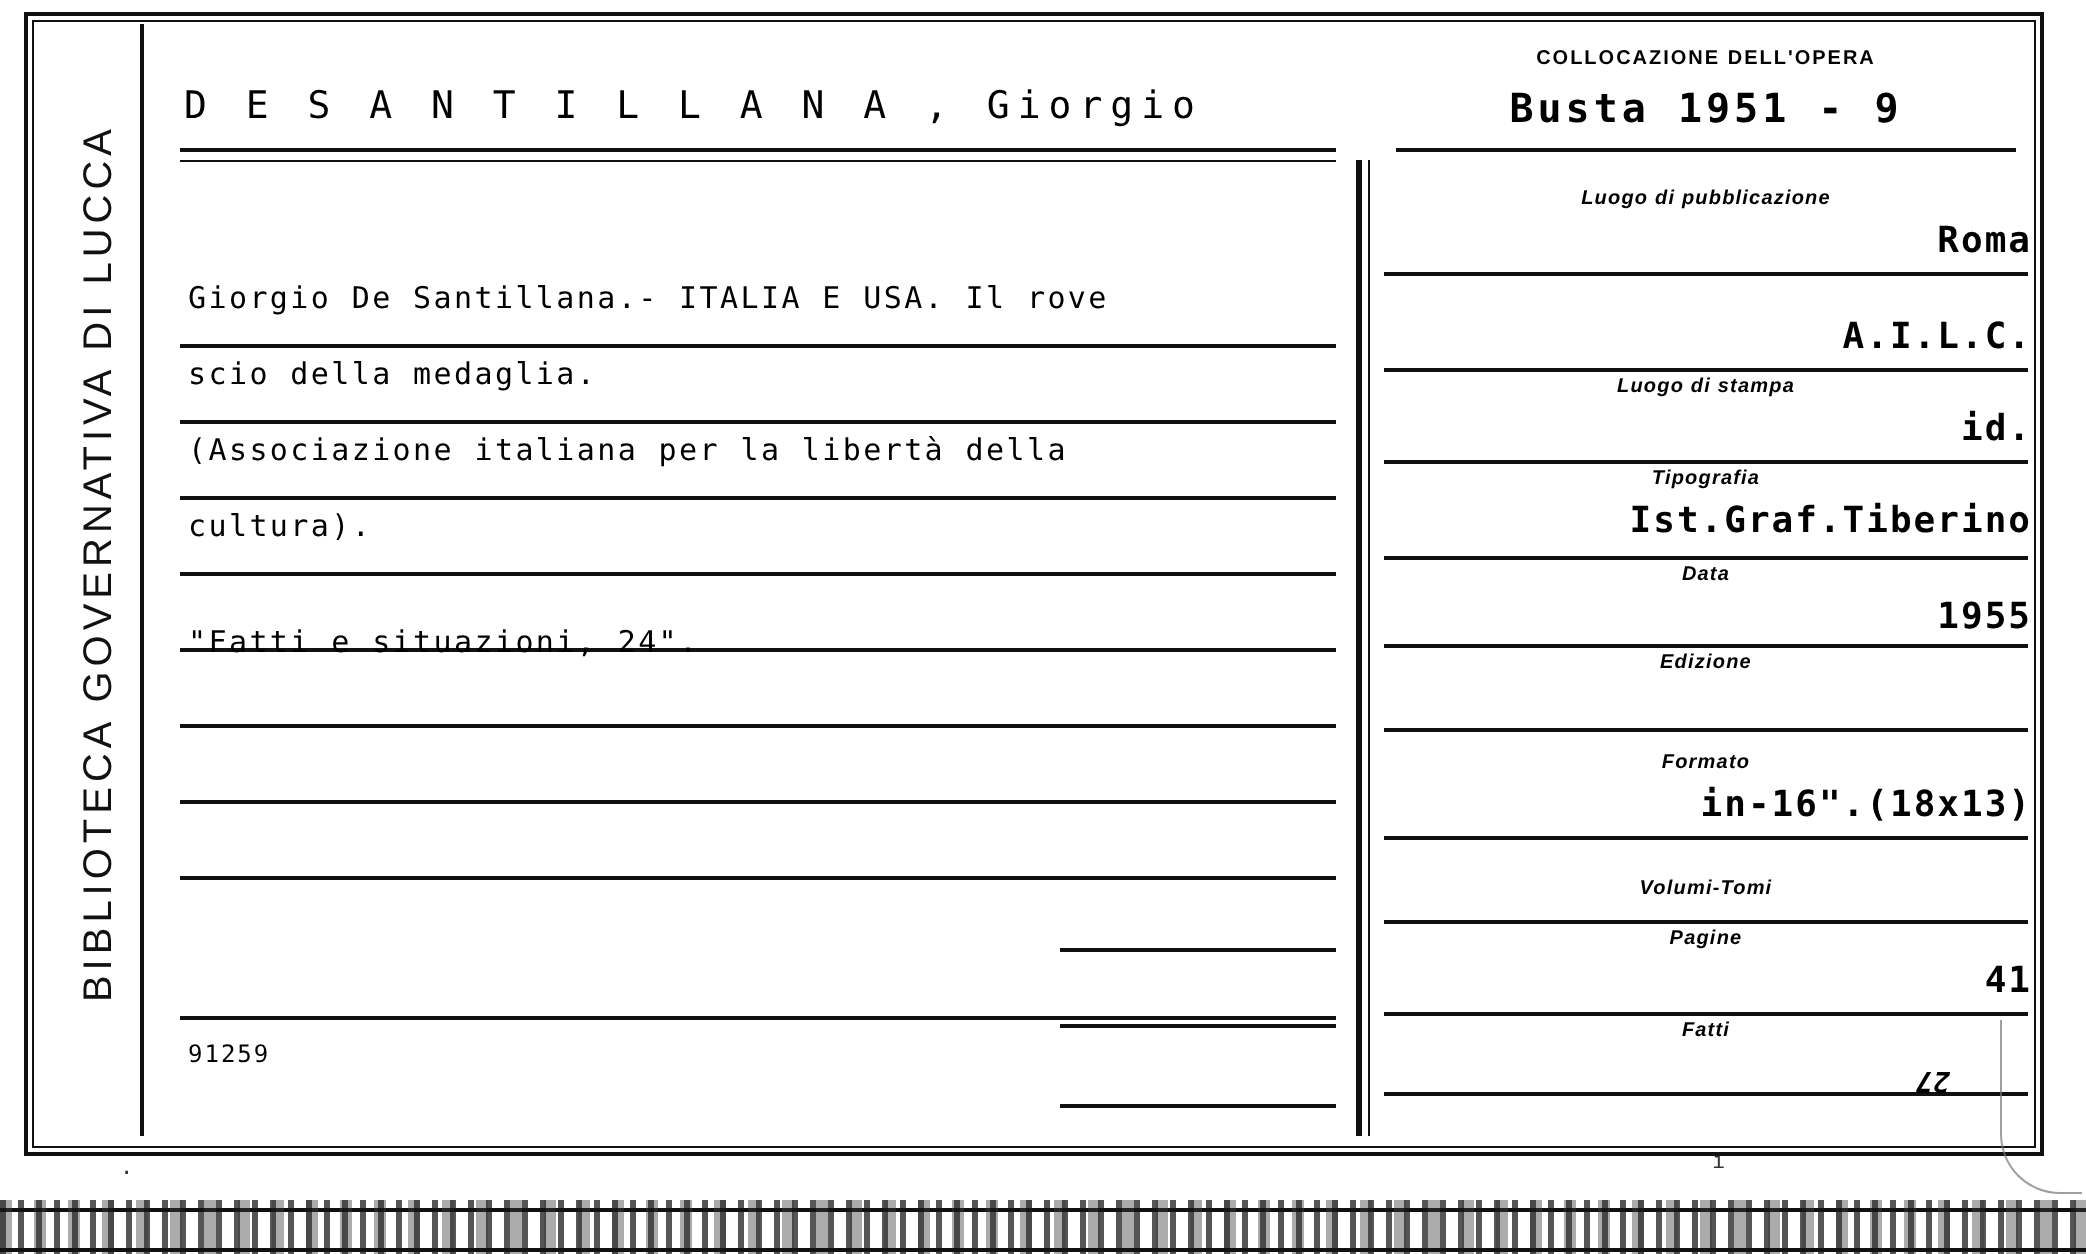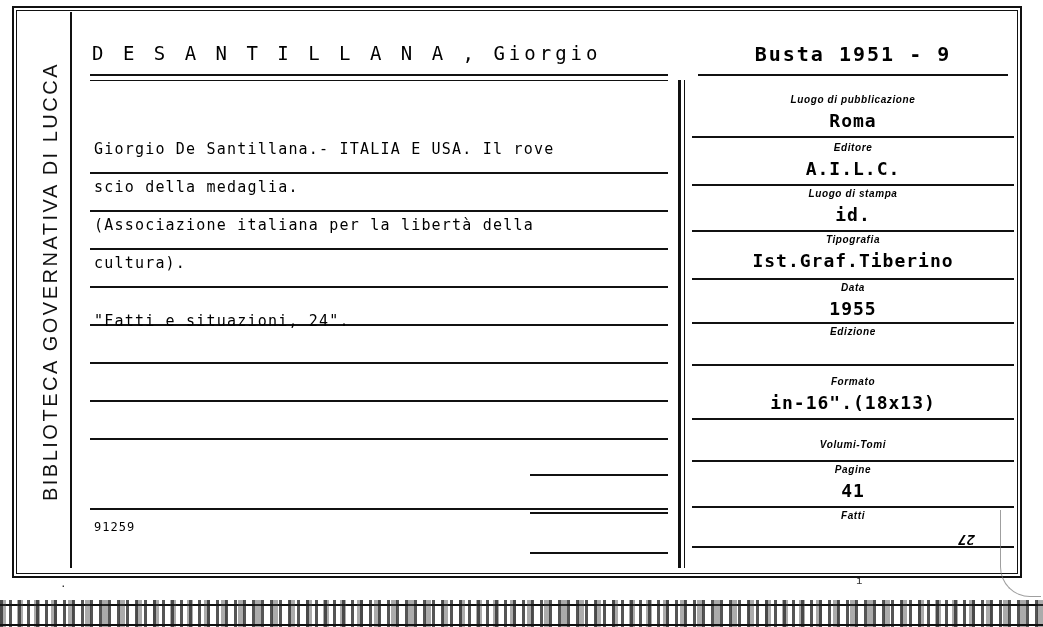--- a/index.html
+++ b/index.html
@@ -181,21 +181,21 @@
     font-family: "Liberation Sans", sans-serif;
     font-size: 10px;
     font-weight: bold;
     font-style: italic;
     letter-spacing: 0.6px;
   }
   .field-value {
     position: absolute;
     width: 326px;
     left: 612px;
-    text-align: center;
+    text-align: right;
     font-size: 18px;
     font-weight: bold;
     letter-spacing: 1px;
     white-space: nowrap;
   }
   .field-rule {
     position: absolute;
     left: 614px;
     width: 322px;
     border-bottom: 2px solid #111;
@@ -281,20 +281,21 @@
   <div class="vert-band">
     <div class="vert-text">BIBLIOTECA  GOVERNATIVA  DI  LUCCA</div>
   </div>
 
   <div class="body-area">
 
     <div class="author-line">D E   S A N T I L L A N A ,  Giorgio</div>
     <div class="author-rule"></div>
     <div class="author-rule-b"></div>
 
+    <div class="coll-label">COLLOCAZIONE DELL'OPERA</div>
     <div class="coll-value">Busta 1951 - 9</div>
     <div class="coll-rule"></div>
 
     <div class="col-sep"></div>
     <div class="col-sep2"></div>
 
     <div class="desc-text" style="top:128px;">Giorgio De Santillana.- ITALIA E USA. Il rove</div>
     <div class="desc-line" style="top:160px;"></div>
 
     <div class="desc-text" style="top:166px;">scio della medaglia.</div>
@@ -319,21 +320,20 @@
     <div class="desc-line" style="top:496px;"></div>
     <div class="stub-line" style="top:500px;"></div>
     <div class="stub-line" style="top:540px;"></div>
 
     <div class="cat-number">91259</div>
 
     <div class="field-label" style="top:82px;">Luogo di pubblicazione</div>
     <div class="field-value" style="top:98px;">Roma</div>
     <div class="field-rule" style="top:124px;"></div>
 
-    <div class="field-label" style="top:130px;">Editore</div>
     <div class="field-value" style="top:146px;">A.I.L.C.</div>
     <div class="field-rule" style="top:172px;"></div>
 
     <div class="field-label" style="top:176px;">Luogo di stampa</div>
     <div class="field-value" style="top:192px;">id.</div>
     <div class="field-rule" style="top:218px;"></div>
 
     <div class="field-label" style="top:222px;">Tipografia</div>
     <div class="field-value" style="top:238px;">Ist.Graf.Tiberino</div>
     <div class="field-rule" style="top:266px;"></div>

